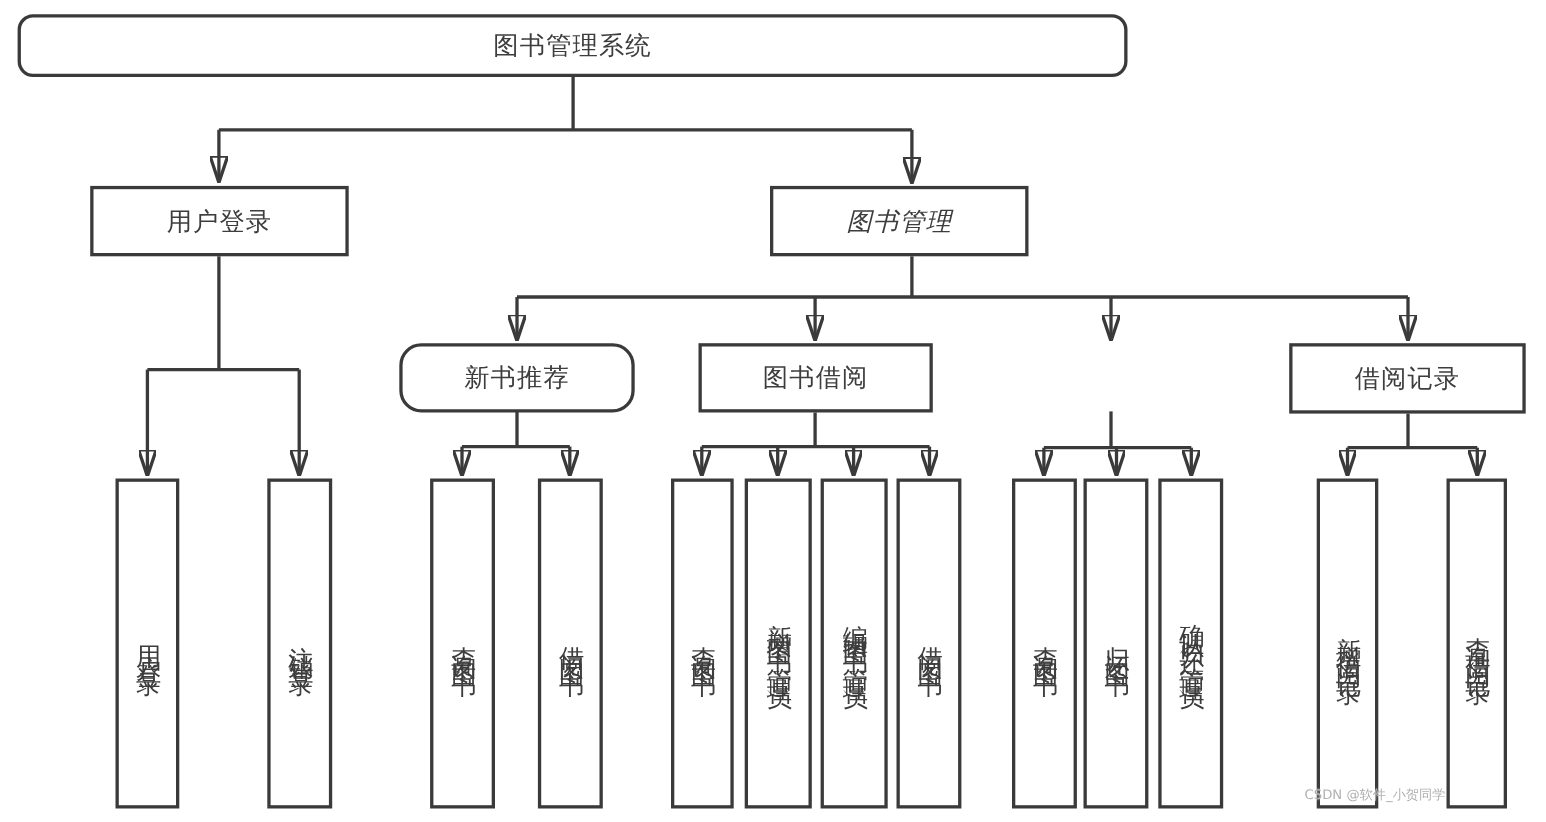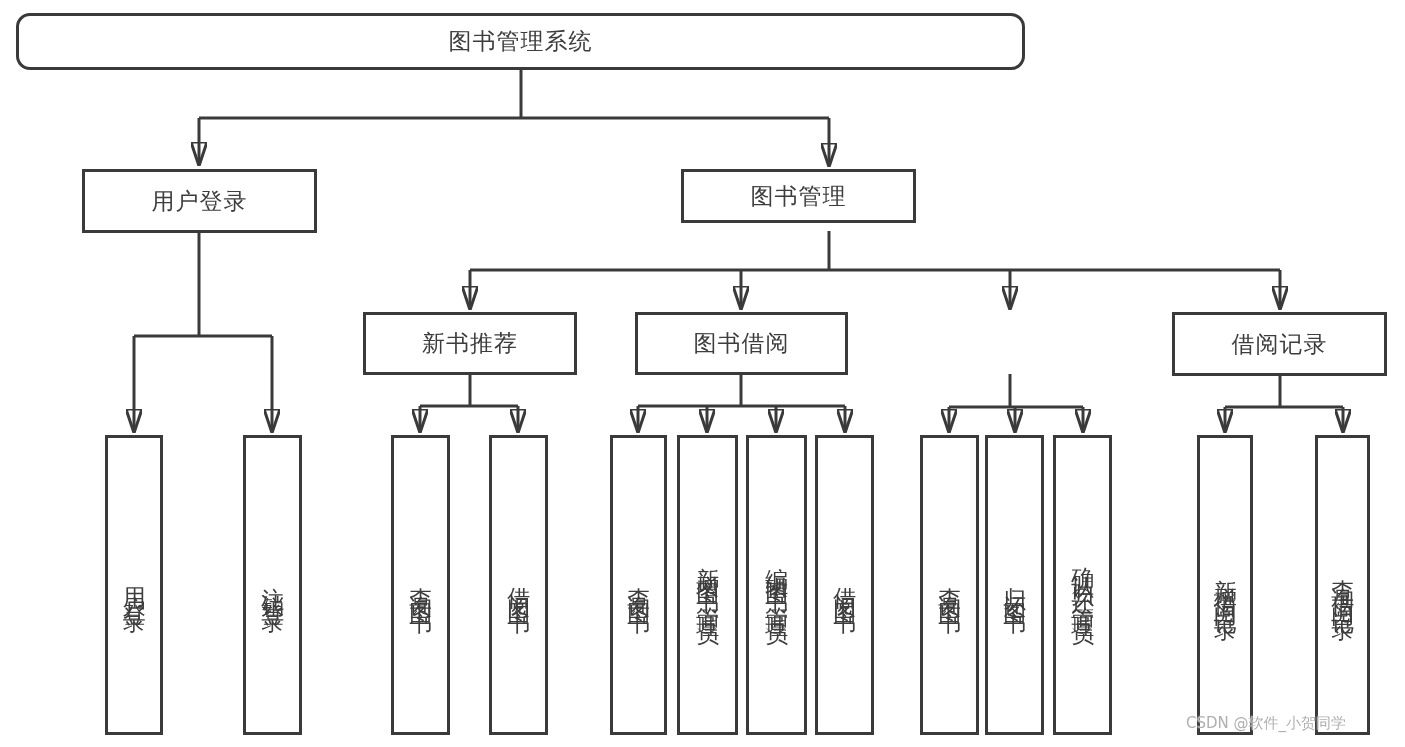--- a/index.html
+++ b/index.html
@@ -34,21 +34,21 @@
     writing-mode:vertical-rl;
     text-orientation:mixed;
     letter-spacing:8px;
     line-height:1.1;
     font-size:23px;
   }
   .watermark{
     position:absolute;
     left:1186px;top:714px;
     width:215px;
-    font-size:15px;
+    font-size:12px;
     color:var(--watermark);
     text-shadow:0 0 2px #ffffff;
     white-space:nowrap;
     z-index:5;
   }
 </style>
 </head>
 <body>
 
 <div class="stage">
@@ -101,25 +101,25 @@
     <path d="M1343 407 V432" marker-end="url(#arrow)"></path>
   </svg>
 
   <div class="node" style="left:16px;top:13px;width:1009px;height:57px;border-radius:14px;">
     <span>图书管理系统</span>
   </div>
 
   <div class="node" style="left:82px;top:169px;width:235px;height:64px;">
     <span>用户登录</span>
   </div>
-  <div class="node" style="left:681px;top:169px;width:235px;height:54px;">
+  <div class="node" style="left:700px;top:169px;width:235px;height:64px;font-style:italic;">
     <span>图书管理</span>
   </div>
 
-  <div class="node" style="left:363px;top:312px;width:214px;height:63px;">
+  <div class="node" style="left:363px;top:312px;width:214px;height:63px;border-radius:20px;">
     <span>新书推荐</span>
   </div>
   <div class="node" style="left:635px;top:312px;width:213px;height:63px;">
     <span>图书借阅</span>
   </div>
   <div class="node" style="left:1172px;top:312px;width:215px;height:64px;">
     <span>借阅记录</span>
   </div>
 
   <div class="node vnode" style="left:105px;width:58px;">

